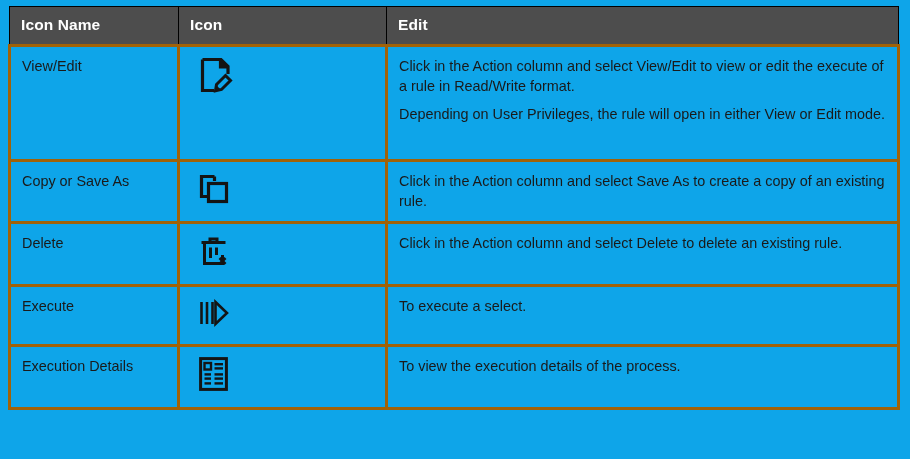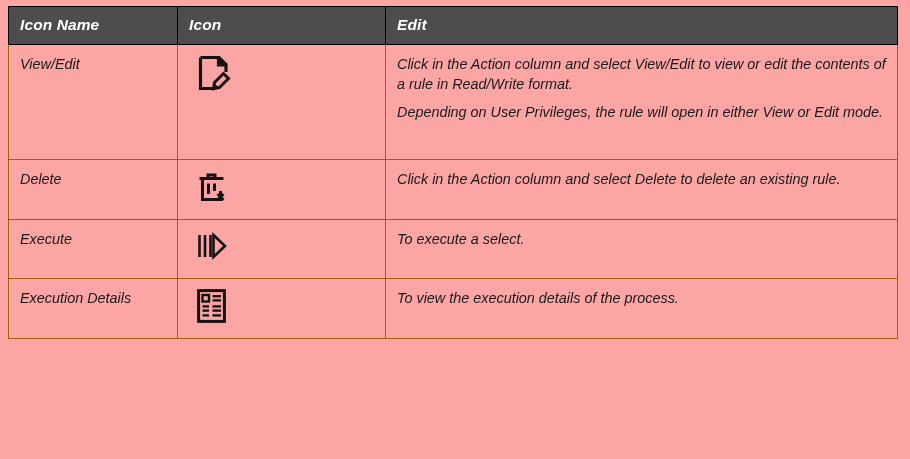--- a/index.html
+++ b/index.html
@@ -11,24 +11,23 @@
     width: 910px;
     height: 459px;
     overflow: hidden;
     font-family: "Liberation Sans", sans-serif;
     -webkit-font-smoothing: antialiased;
   }
   .page {
     position: relative;
     width: 910px;
     height: 459px;
-    background: #fca5a5;
+    background: #0ea5e9;
     box-sizing: border-box;
     padding: 6px 13px 11px 8px;
-    font-style: italic;
   }
   table.icon-table {
     width: 889px;
     border-collapse: collapse;
     table-layout: fixed;
     border: 1px solid #000000;
   }
   table.icon-table col.c-name  { width: 169px; }
   table.icon-table col.c-icon  { width: 208px; }
   table.icon-table col.c-uses  { width: 512px; }
@@ -42,21 +41,21 @@
     padding: 9px 11px 10px 11px;
     border-right: 1px solid #000000;
     border-bottom: 1px solid #000000;
     height: 34px;
     box-sizing: border-box;
     letter-spacing: 0.1px;
   }
   thead th:last-child { border-right: none; }
 
   tbody td {
-    border: 1px solid #a16207;
+    border: 3px solid #a16207;
     vertical-align: top;
     font-size: 14.4px;
     color: #1a1a1a;
     padding: 9px 11px 9px 11px;
     line-height: 1.42;
     box-sizing: border-box;
   }
   tbody td.name-cell {
     white-space: nowrap;
   }
@@ -114,25 +113,42 @@
               </g>
               <path d="M26.5 6.5 L33.3 13 H26.5 Z" fill="#141414"></path>
               <g fill="none" stroke="#141414" stroke-width="3" stroke-linejoin="miter">
                 <path d="M22.5 30.5 L31.5 21.5 L36.5 26.5 L27.5 35.5 L21.5 36.8 Z"></path>
               </g>
               <path d="M21.6 36.8 L22.6 31.6 L26.6 35.6 Z" fill="#141414"></path>
             </svg>
           </span>
         </td>
         <td class="uses-cell">
-          <p>Click in the Action column and select View/Edit to view or edit the contents of a rule in Read/Write format.</p>
+          <p>Click in the Action column and select View/Edit to view or edit the execute of a rule in Read/Write format.</p>
           <p>Depending on User Privileges, the rule will open in either View or Edit mode.</p>
         </td>
       </tr>
 
+      <tr class="r-copy">
+        <td class="name-cell">Copy or Save As</td>
+        <td class="icon-cell">
+          <span class="icon-wrap">
+            <svg width="40" height="40" viewBox="0 0 40 40" aria-hidden="true">
+              <g fill="none" stroke="#141414" stroke-width="3.2" stroke-linejoin="miter">
+                <path d="M20.5 7.5 H7.5 V27.5 H13"></path>
+                <path d="M20.5 7.5 V12"></path>
+                <rect x="14.5" y="14.5" width="18" height="18"></rect>
+              </g>
+            </svg>
+          </span>
+        </td>
+        <td class="uses-cell">
+          <p>Click in the Action column and select Save As to create a copy of an existing rule.</p>
+        </td>
+      </tr>
 
       <tr class="r-delete">
         <td class="name-cell">Delete</td>
         <td class="icon-cell">
           <span class="icon-wrap">
             <svg width="40" height="40" viewBox="0 0 40 40" aria-hidden="true">
               <g fill="none" stroke="#141414" stroke-width="3" stroke-linejoin="miter">
                 <path d="M7.5 11.5 H31.5"></path>
                 <path d="M16 11.5 V8 H23 V11.5"></path>
                 <path d="M10.5 11.8 V32.5 H28.5 V24"></path>

